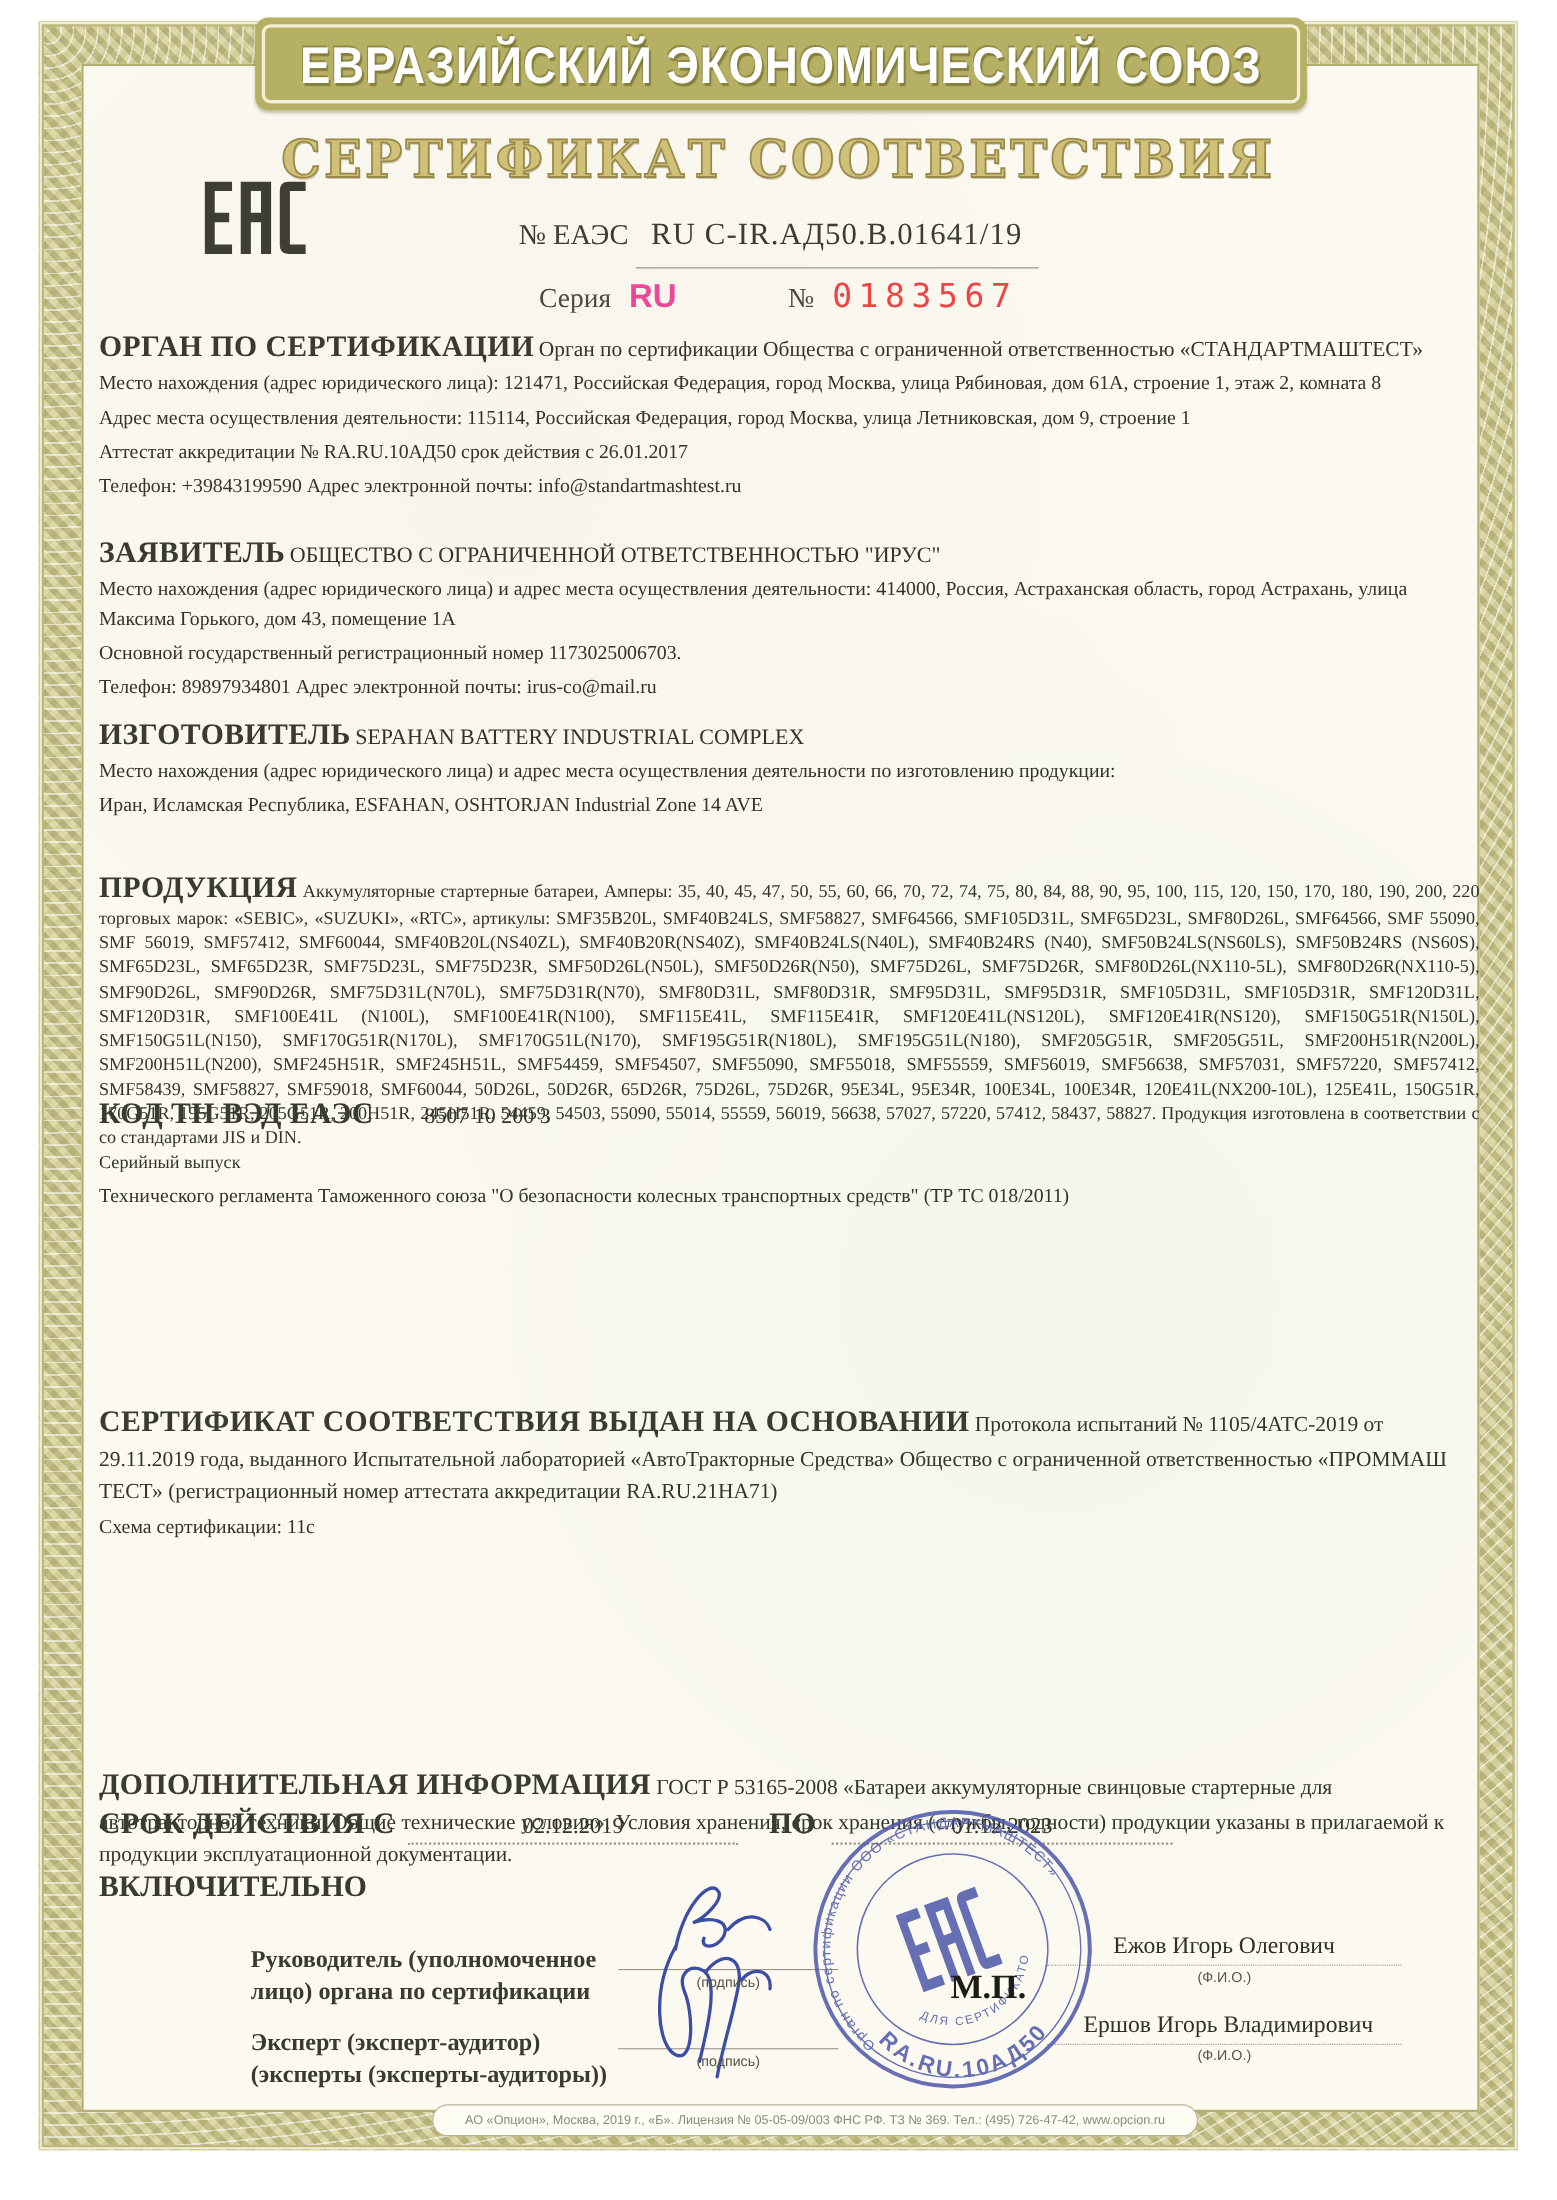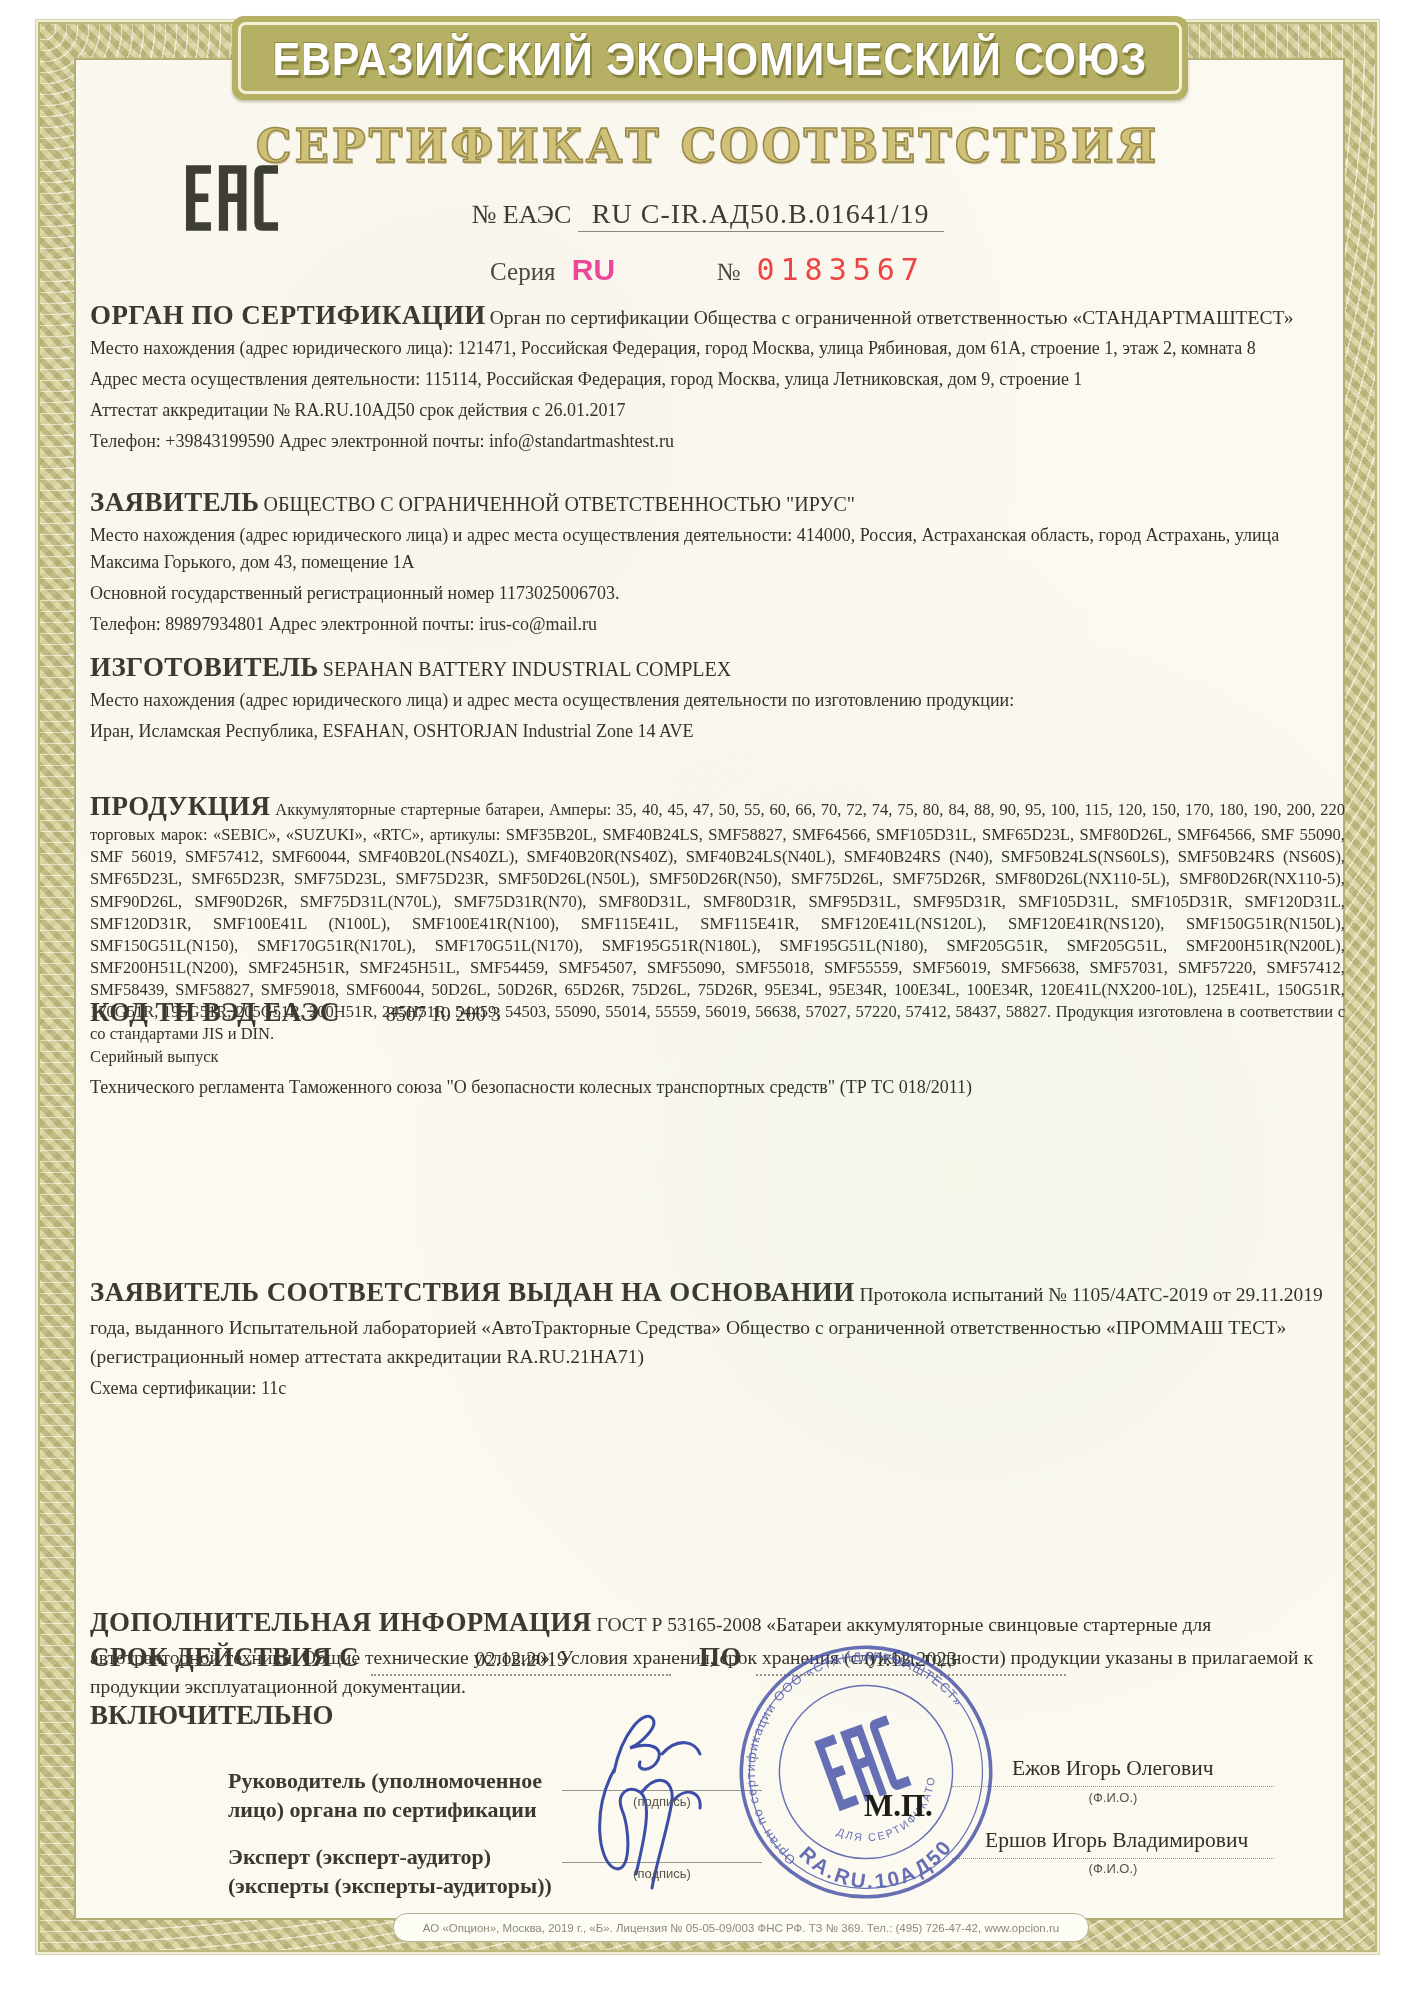--- a/index.html
+++ b/index.html
@@ -28,21 +28,21 @@
     color:#ffffff;letter-spacing:1px;white-space:nowrap;transform:scaleX(.88);
     text-shadow:2px 3px 1px rgba(85,80,25,.5), -1px -1px 0 rgba(120,114,50,.6);}
   
   .eac-logo{position:absolute;left:186px;top:164px;z-index:2;}
   
   .doc-title{position:absolute;left:0;right:0;top:118px;text-align:center;z-index:2;
     font-family:"DejaVu Serif","Liberation Serif",serif;font-weight:bold;font-size:47px;letter-spacing:3px;
     color:#cfc178;-webkit-text-stroke:1.6px #99894a;text-shadow:1px 2px 0 rgba(150,135,70,.45);
     transform:scaleX(.96);}
   .cert-no{position:absolute;left:0;right:0;top:198px;text-align:center;z-index:2;font-size:26px;color:#3c3c31;}
-  .cert-no .num{font-size:28px;border-bottom:1.5px solid #8a8a7c;padding:0 14px 2px 14px;letter-spacing:1px;}
+  .cert-no .num{font-size:28px;border-bottom:1.5px solid #8a8a7c;padding:0 14px 14px 14px;letter-spacing:1px;}
   .series-row{position:absolute;left:0;right:0;top:252px;text-align:center;z-index:2;font-size:25px;color:#4a4a3e;}
   .series-row .ru{color:#ec4899;font-weight:bold;font-size:30px;font-family:"Liberation Sans",sans-serif;margin-left:10px;}
   .series-row .no-sign{margin-left:95px;}
   .series-row .stamped{color:#ef4444;font-family:"DejaVu Sans Mono","Liberation Mono",monospace;
     font-weight:normal;font-size:30px;letter-spacing:6px;margin-left:10px;}
   
   .sec{position:absolute;left:90px;width:1255px;z-index:2;}
   .h{font-weight:bold;font-size:27px;color:#3a3a2e;letter-spacing:.4px;}
   .sub{font-size:19.5px;}
   .subcaps{font-size:20px;}
@@ -149,21 +149,21 @@
     <span class="h">КОД ТН ВЭД ЕАЭС</span>
     <span class="code-val">8507 10 200 3</span>
   </div>
 
   <div class="sec" style="top:1058px;">
     <p style="margin-top:16px;">Технического регламента Таможенного союза "О безопасности колесных транспортных средств" (ТР ТС 018/2011)</p>
   </div>
 
   <div class="sec" style="top:1272px;">
     <div style="font-size:19.5px;line-height:1.5;">
-      <span class="h">ЗАЯВИТЕЛЬ СООТВЕТСТВИЯ  ВЫДАН НА ОСНОВАНИИ</span>
+      <span class="h">СЕРТИФИКАТ СООТВЕТСТВИЯ  ВЫДАН НА ОСНОВАНИИ</span>
       <span>Протокола испытаний № 1105/4АТС-2019 от 29.11.2019 года, выданного Испытательной лабораторией «АвтоТракторные Средства» Общество с ограниченной ответственностью «ПРОММАШ ТЕСТ» (регистрационный номер аттестата аккредитации RA.RU.21НА71)</span>
     </div>
     <p>Схема сертификации: 11с</p>
   </div>
 
   <div class="sec" style="top:1602px;">
     <div style="font-size:19.5px;line-height:1.5;">
       <span class="h">ДОПОЛНИТЕЛЬНАЯ ИНФОРМАЦИЯ</span>
       <span>ГОСТ Р 53165-2008 «Батареи аккумуляторные свинцовые стартерные для автотракторной техники. Общие технические условия». Условия хранения, срок хранения (службы, годности) продукции указаны в прилагаемой к продукции эксплуатационной документации.</span>
     </div>

